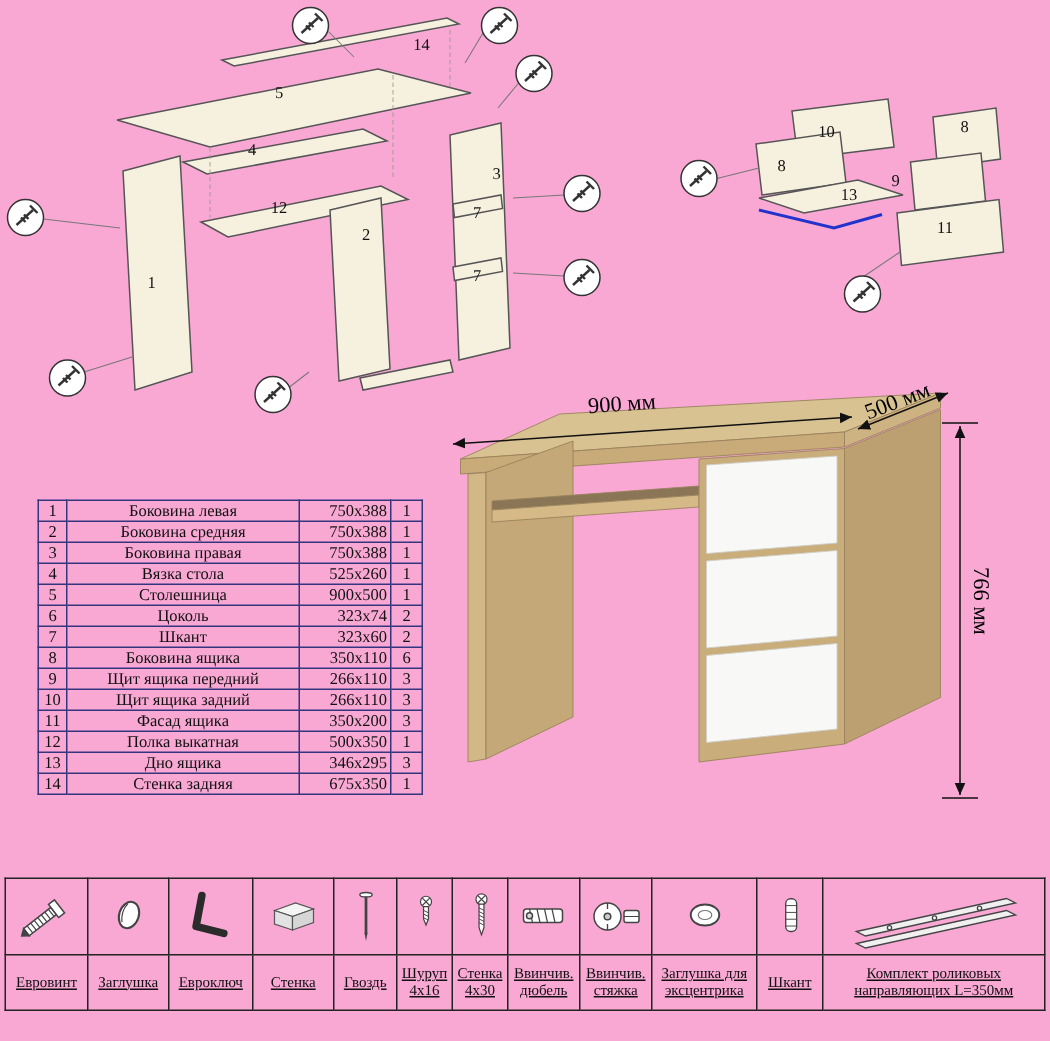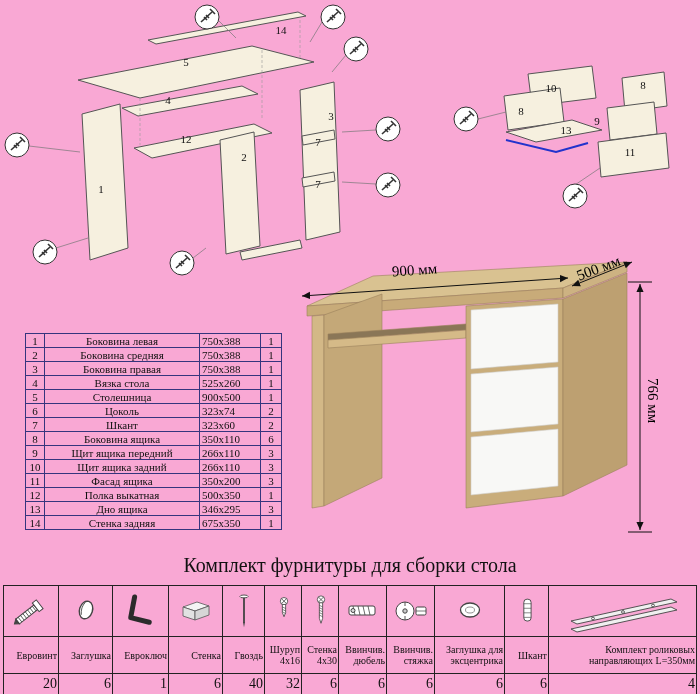--- a/index.html
+++ b/index.html
@@ -8,38 +8,38 @@
   svg{display:block;}
   .exploded{position:absolute;left:0;top:0;}
   .dlabel{position:absolute;transform:translate(-50%,-50%);font-size:11px;color:#111;}
 
   
   .parts-table{position:absolute;left:25px;top:333px;border-collapse:collapse;}
   .parts-table td{border:1px solid #35357e;font-size:11px;padding:0 2px;height:13px;
                   line-height:12px;white-space:nowrap;}
   .c-num{width:14px;text-align:center;}
   .c-name{width:150px;text-align:center;}
-  .c-size{width:56px;text-align:left;}
+  .c-size{width:56px;text-align:right;}
   .c-qty{width:16px;text-align:center;}
 
   
   .desk{position:absolute;left:276px;top:250px;width:424px;height:302px;}
   .desk svg{position:absolute;left:0;top:0;}
   .dim{position:absolute;font-size:15px;color:#000;white-space:nowrap;}
   .dim-w{left:116px;top:12px;transform:rotate(-4deg);}
   .dim-d{left:300px;top:10px;transform:rotate(-21deg);}
   .dim-h{left:368px;top:128px;writing-mode:vertical-rl;}
 
   .title{position:absolute;left:0;top:554px;width:700px;text-align:center;font-size:20px;}
 
   
   .hw-table{position:absolute;left:3px;top:585px;width:694px;border-collapse:collapse;
             table-layout:fixed;}
-  .hw-table td{border:1px solid #222;text-align:right;vertical-align:middle;padding:0 1px;
-               overflow:hidden;}
+  .hw-table td{border:1px solid #222;text-align:center;vertical-align:middle;padding:0 1px;
+               overflow:hidden;text-decoration:underline;}
   .hw-icons td{height:50px;}
   .hw-labels td{height:36px;font-size:10px;line-height:11px;}
   .hw-qty td{height:20px;font-size:14px;}
   .hw-table svg{margin:0 auto;}
 </style>
 </head>
 <body>
 
 <div class="page">
 
@@ -265,21 +265,20 @@
         <line x1="296" y1="36" x2="356" y2="12" marker-start="url(#arr)" marker-end="url(#arr)"></line>
         <line x1="364" y1="34" x2="364" y2="280" marker-start="url(#arr)" marker-end="url(#arr)"></line>
         <path d="M352 32 H376 M352 282 H376"></path>
       </g>
     </svg>
     <div class="dim dim-w">900 мм</div>
     <div class="dim dim-d">500 мм</div>
     <div class="dim dim-h">766 мм</div>
   </div>
 
-  <div class="title">Комплект фурнитуры для сборки стола</div>
 
   <table class="hw-table">
     <colgroup>
       <col style="width:55px">
         <col style="width:54px">
         <col style="width:56px">
         <col style="width:54px">
       <col style="width:42px">
         <col style="width:37px">
         <col style="width:37px">
@@ -401,30 +400,16 @@
         <td>Стенка</td>
         <td>Гвоздь</td>
         <td>Шуруп 4x16</td>
         <td>Стенка 4x30</td>
         <td>Ввинчив. дюбель</td>
         <td>Ввинчив. стяжка</td>
         <td>Заглушка для эксцентрика</td>
         <td>Шкант</td>
         <td>Комплект роликовых направляющих L=350мм</td>
       </tr>
-      <tr class="hw-qty">
-        <td>20</td>
-        <td>6</td>
-        <td>1</td>
-        <td>6</td>
-        <td>40</td>
-        <td>32</td>
-        <td>6</td>
-        <td>6</td>
-        <td>6</td>
-        <td>6</td>
-        <td>6</td>
-        <td>4</td>
-      </tr>
     </tbody>
   </table>
 
 </div>
 
 </body></html>

